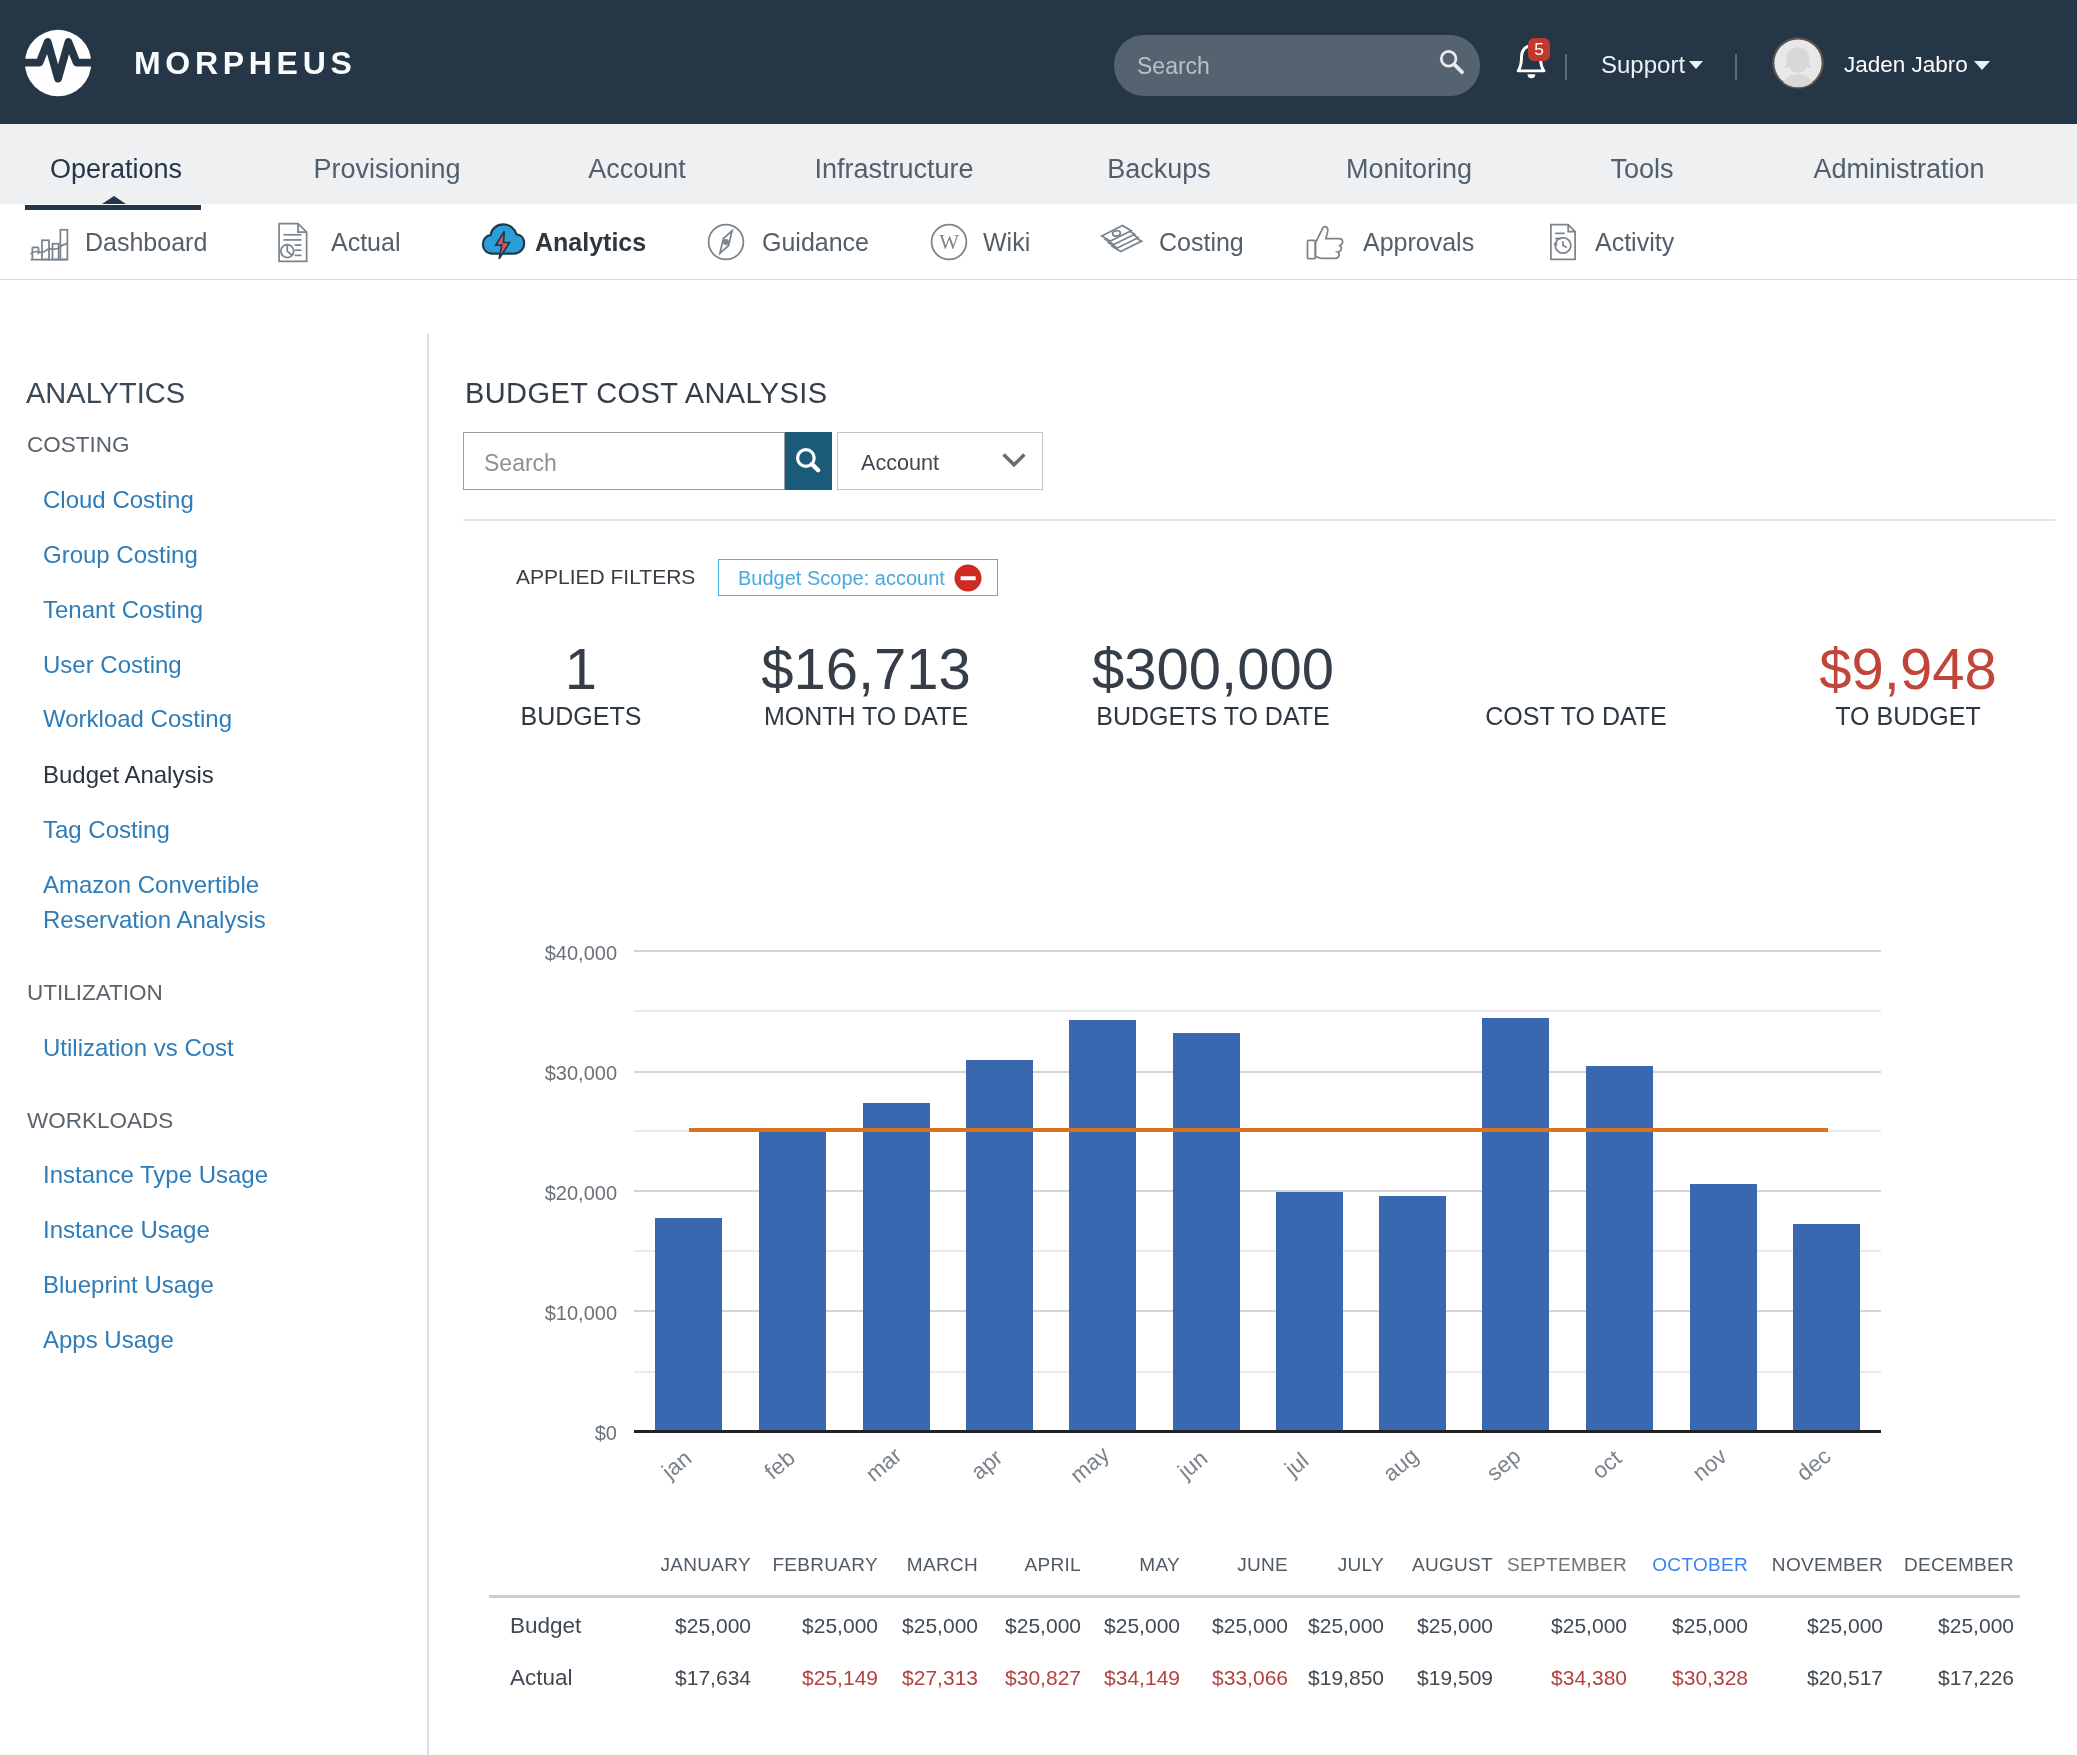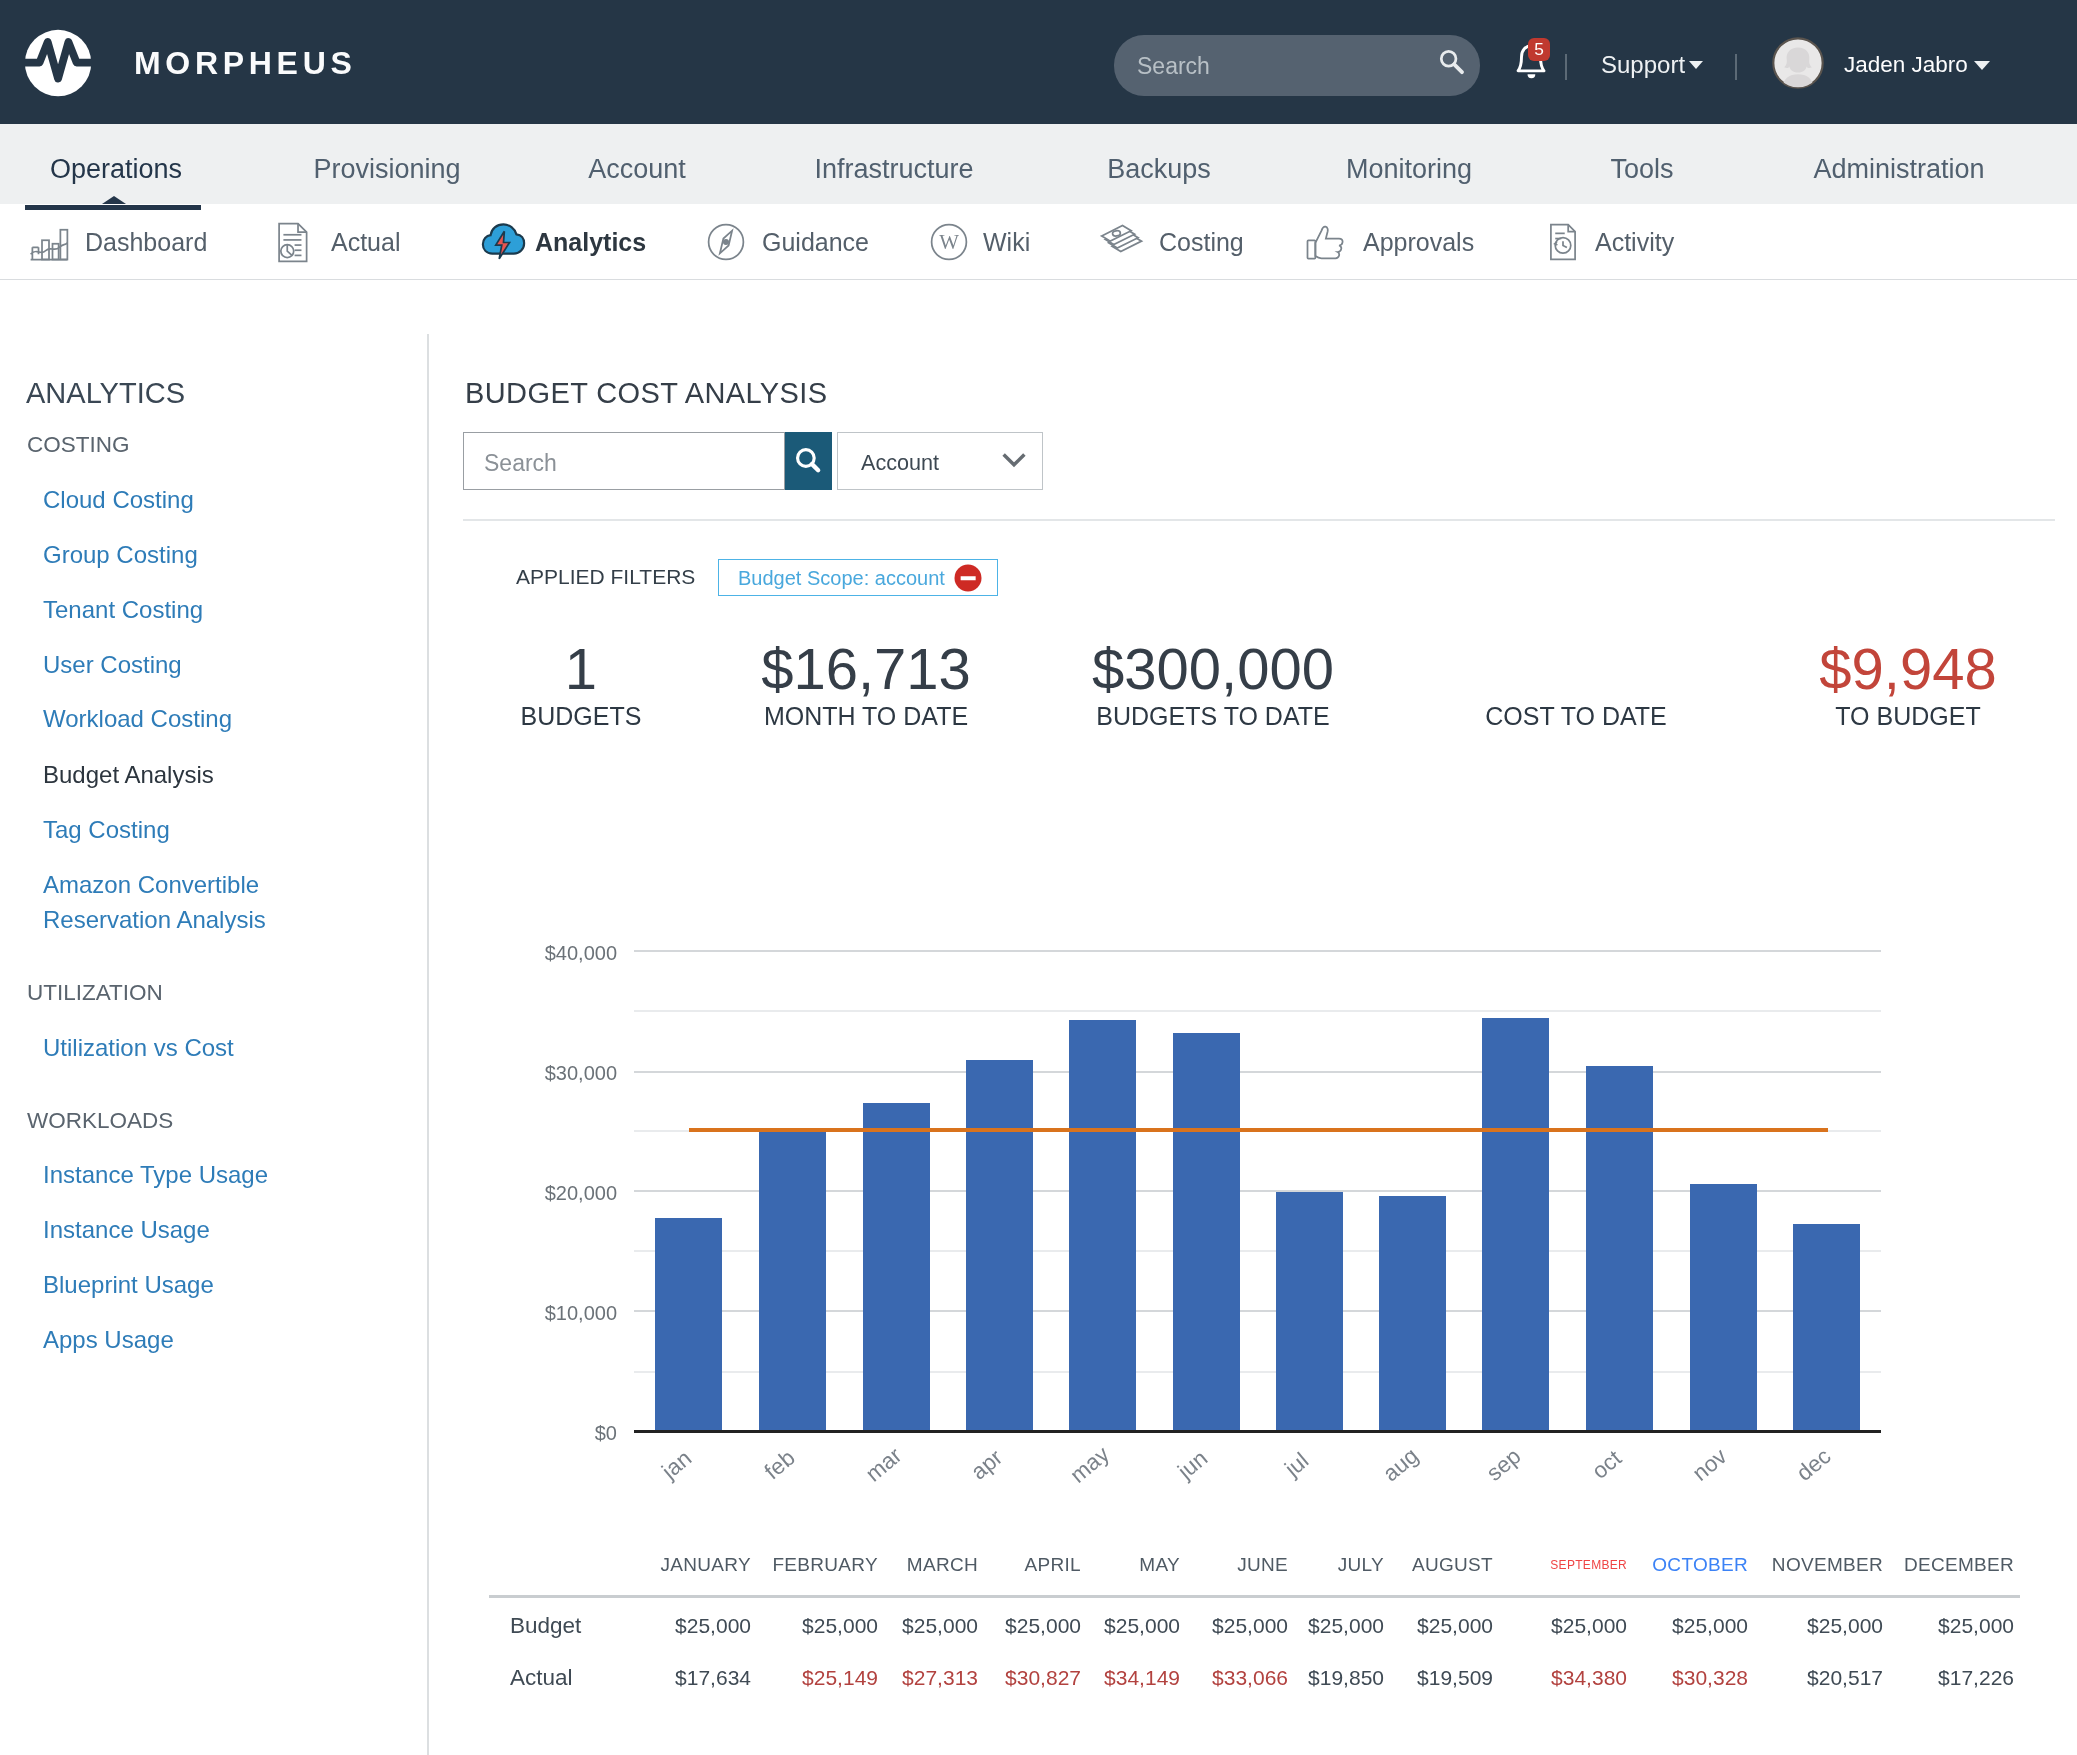--- a/index.html
+++ b/index.html
@@ -204,21 +204,21 @@
 <div class="abs ctr" style="left:1710px;top:1465px;font-size:22.5px;color:#7b828a;transform:translate(-50%,-50%) rotate(-40deg);">nov</div>
 <div class="abs ctr" style="left:1814px;top:1465px;font-size:22.5px;color:#7b828a;transform:translate(-50%,-50%) rotate(-40deg);">dec</div>
 <div class="abs cvr" style="left:751px;top:1565px;font-size:19px;color:#4f5a64;letter-spacing:0.3px;">JANUARY</div>
 <div class="abs cvr" style="left:878px;top:1565px;font-size:19px;color:#4f5a64;letter-spacing:0.3px;">FEBRUARY</div>
 <div class="abs cvr" style="left:978px;top:1565px;font-size:19px;color:#4f5a64;letter-spacing:0.3px;">MARCH</div>
 <div class="abs cvr" style="left:1081px;top:1565px;font-size:19px;color:#4f5a64;letter-spacing:0.3px;">APRIL</div>
 <div class="abs cvr" style="left:1180px;top:1565px;font-size:19px;color:#4f5a64;letter-spacing:0.3px;">MAY</div>
 <div class="abs cvr" style="left:1288px;top:1565px;font-size:19px;color:#4f5a64;letter-spacing:0.3px;">JUNE</div>
 <div class="abs cvr" style="left:1384px;top:1565px;font-size:19px;color:#4f5a64;letter-spacing:0.3px;">JULY</div>
 <div class="abs cvr" style="left:1493px;top:1565px;font-size:19px;color:#4f5a64;letter-spacing:0.3px;">AUGUST</div>
-<div class="abs cvr" style="left:1627px;top:1565px;font-size:12px;color:#ef4444;letter-spacing:0.3px;text-align:right;">SEPTEMBER</div>
+<div class="abs cvr" style="left:1627px;top:1565px;font-size:19px;color:#737373;letter-spacing:0.3px;text-align:right;">SEPTEMBER</div>
 <div class="abs cvr" style="left:1748px;top:1565px;font-size:19px;color:#3b82f6;letter-spacing:0.3px;">OCTOBER</div>
 <div class="abs cvr" style="left:1883px;top:1565px;font-size:19px;color:#4f5a64;letter-spacing:0.3px;">NOVEMBER</div>
 <div class="abs cvr" style="left:2014px;top:1565px;font-size:19px;color:#4f5a64;letter-spacing:0.3px;">DECEMBER</div>
 <div class="abs" style="left:489px;top:1595px;width:1531px;height:2.6px;background:#c9cdd0;"></div>
 <div class="abs cv" style="left:510px;top:1626px;font-size:22.5px;color:#3f4a54;">Budget</div>
 <div class="abs cv" style="left:510px;top:1678px;font-size:22.5px;color:#3f4a54;">Actual</div>
 <div class="abs cvr" style="left:751px;top:1626px;font-size:21px;color:#3f4a54;">$25,000</div>
 <div class="abs cvr" style="left:878px;top:1626px;font-size:21px;color:#3f4a54;">$25,000</div>
 <div class="abs cvr" style="left:978px;top:1626px;font-size:21px;color:#3f4a54;">$25,000</div>
 <div class="abs cvr" style="left:1081px;top:1626px;font-size:21px;color:#3f4a54;">$25,000</div>

